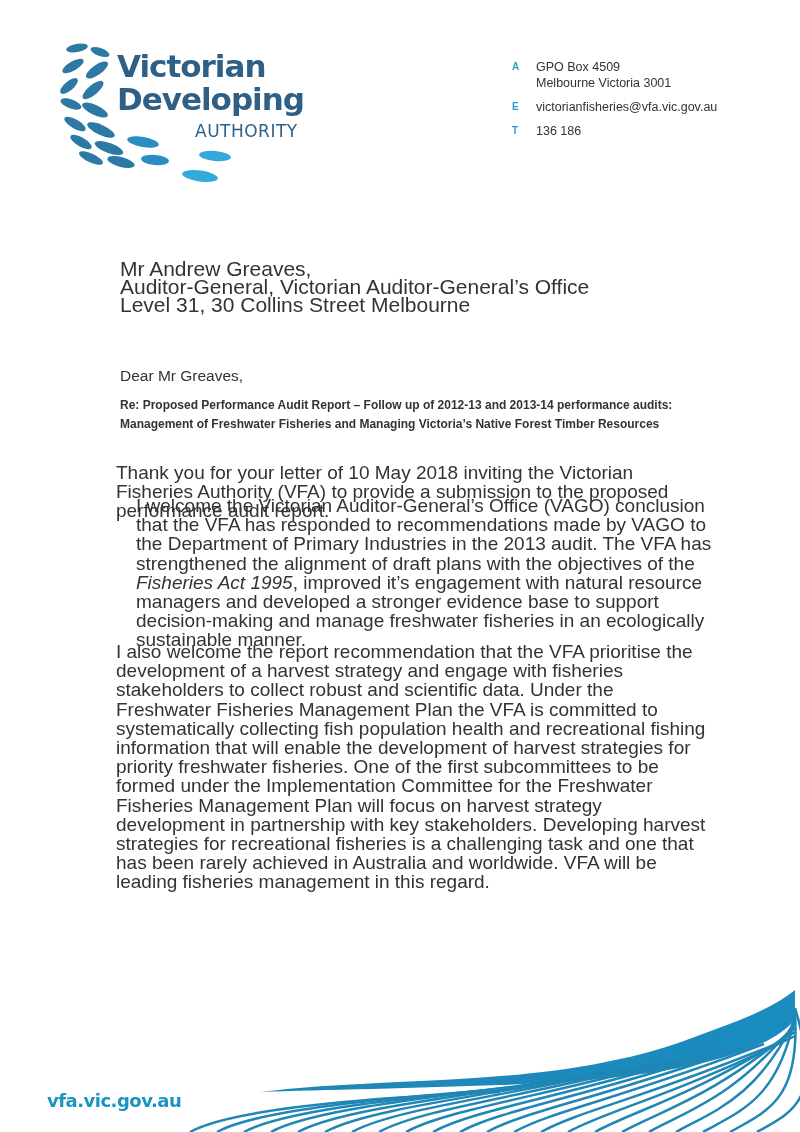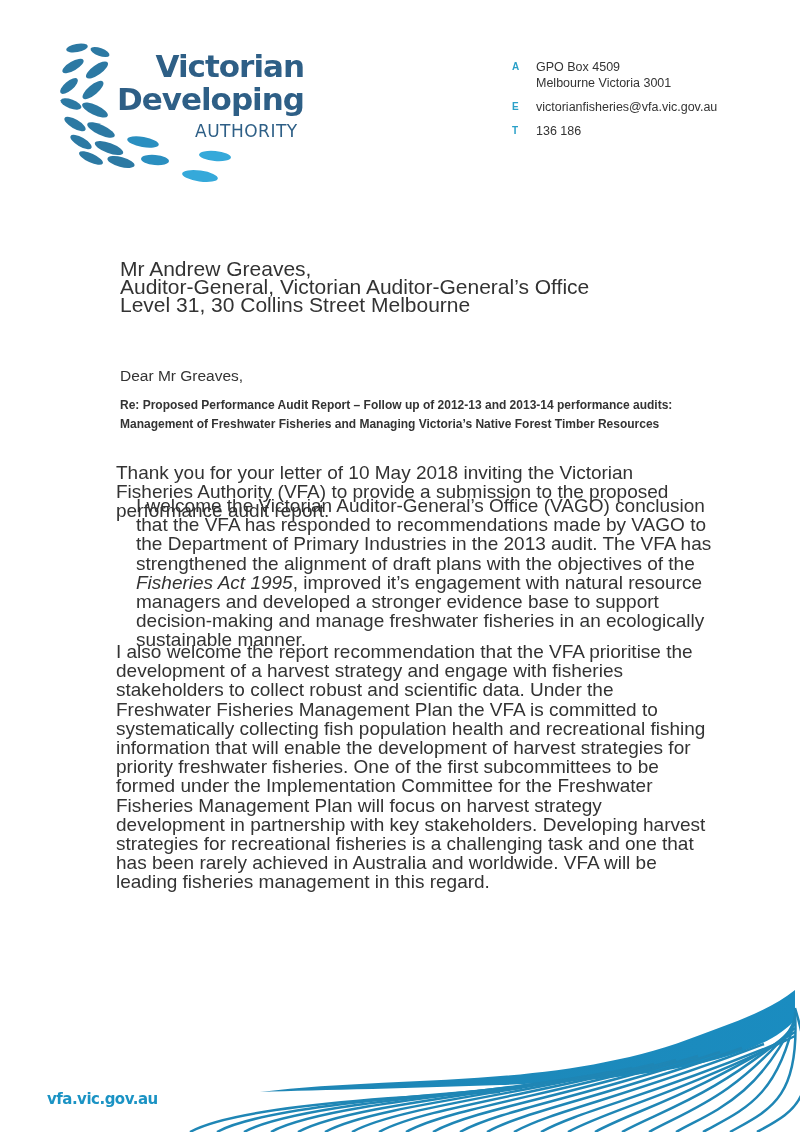--- a/index.html
+++ b/index.html
@@ -1,36 +1,36 @@
 <!DOCTYPE html>
 <html><head>
 <meta charset="utf-8">
 <style>
   html, body { margin:0; padding:0; background:#ffffff; }
   body { width:800px; height:1132px; position:relative; overflow:hidden;
          font-family:"Liberation Sans", sans-serif; color:#222; }
   .logo { position:absolute; left:55px; top:38px; width:230px; height:150px; }
   .logo svg { position:absolute; left:0; top:0; }
   .logo-title { position:absolute; left:62px; top:12px; font-family:"DejaVu Sans", sans-serif;
-                font-weight:bold; color:#2e5f86; font-size:31px; line-height:33px; letter-spacing:-1px;text-align:right; }
+                font-weight:bold; color:#2e5f86; font-size:31px; line-height:33px; letter-spacing:-1px; }
   .logo-sub { position:absolute; left:140px; top:83px; font-size:17px; color:#2e5f86; letter-spacing:0.5px;
               font-family:"DejaVu Sans", sans-serif; }
   .contact { position:absolute; left:512px; top:59px; font-size:12.5px; color:#333; }
   .contact .row { position:relative; padding-left:24px; line-height:16px; margin-bottom:8px; }
   .contact .key { position:absolute; left:0; top:0; font-size:10px; color:#2aa0c8; font-weight:bold; }
   .recipient { position:absolute; left:120px; top:260px; font-size:21px; line-height:18px; color:#333; }
   .salutation { position:absolute; left:120px; top:367px; font-size:15.5px; color:#333; }
   .subject { position:absolute; left:120px; top:396px; width:560px; font-size:12px; font-weight:bold;
              line-height:18.5px; color:#333; }
   .para { position:absolute; left:116px; width:590px; font-size:19px; line-height:19.2px; color:#333; }
   .p1 { top:463px; }
   .p2 { top:496px;margin-left:20px; }
   .p3 { top:642px; }
   .footer-url { position:absolute; left:47px; top:1090px; font-family:"DejaVu Sans", sans-serif;
-                font-weight:bold; font-size:15px; color:#1b93c4; letter-spacing:-0.5px; }
+                font-weight:bold; font-size:18px; color:#1b93c4; letter-spacing:-0.5px; }
   .waves { position:absolute; left:0; top:980px; }
 </style>
 </head>
 <body>
 
 <div class="logo">
   <svg width="230" height="150">
     <g fill="#2c79a3">
       <ellipse cx="22" cy="10" rx="11" ry="4" transform="rotate(-10 22 10)"></ellipse>
       <ellipse cx="45" cy="14" rx="10" ry="4" transform="rotate(20 45 14)"></ellipse>

